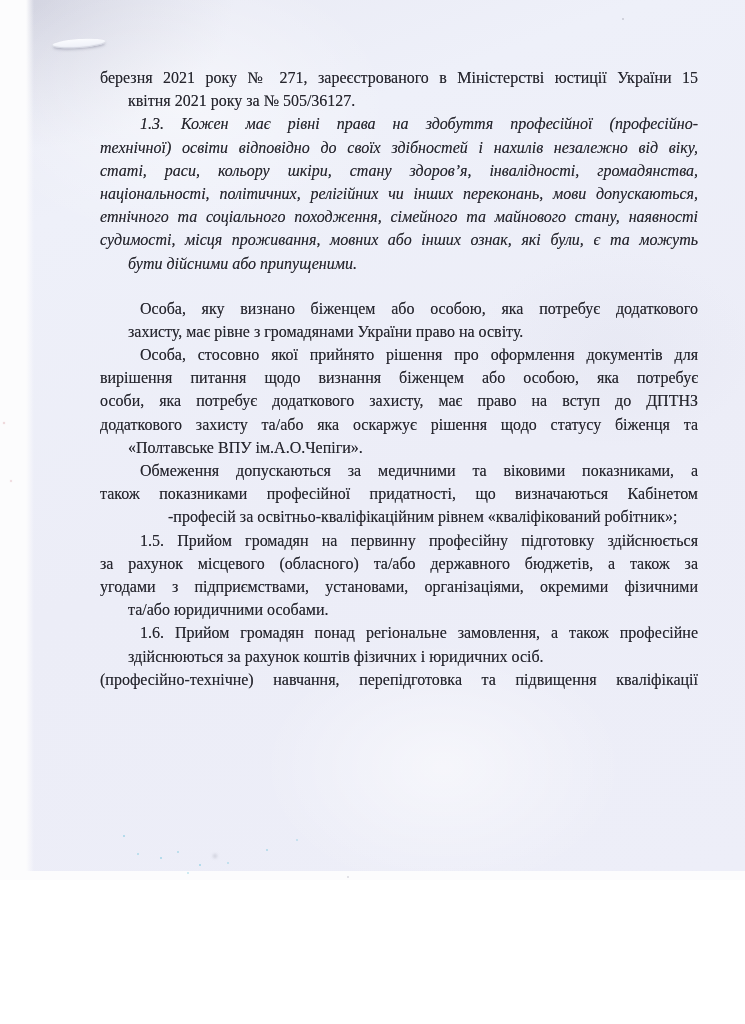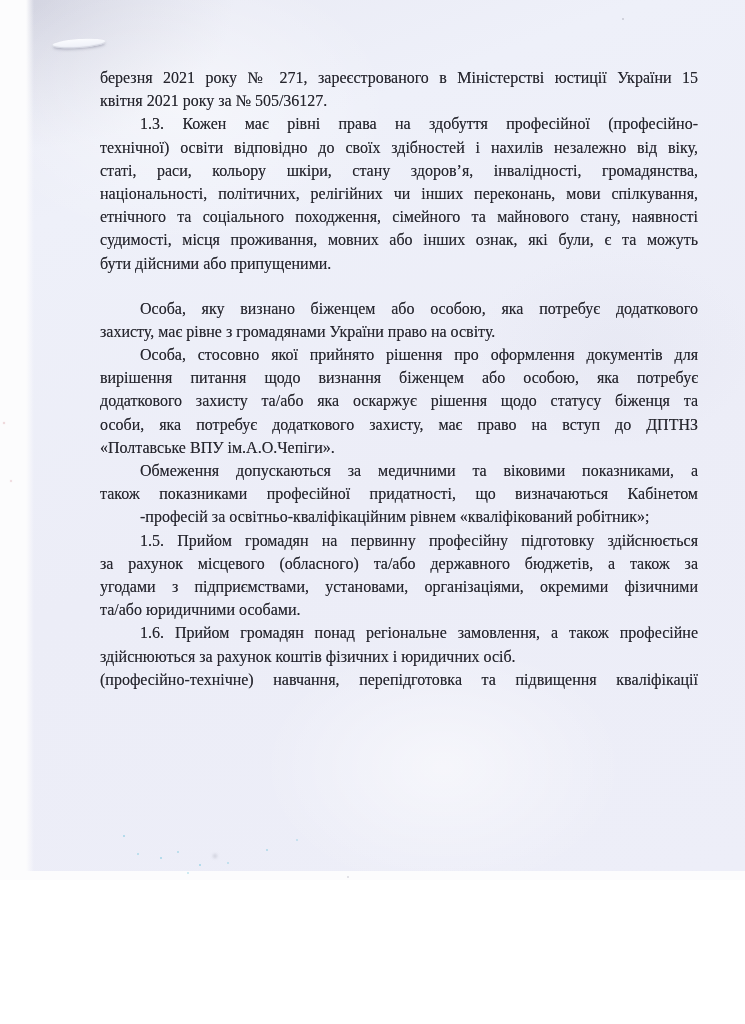--- a/index.html
+++ b/index.html
@@ -66,60 +66,60 @@
   }
   
   .textblock{
     position:absolute;left:100px;top:66px;width:598px;
     font-size:16px;line-height:23.2px;
     color:#26262e;
     text-shadow:0 0 .6px rgba(38,38,46,.55);
     z-index:2;
   }
   .para{margin:0;}
-  .para.gap-after{margin-bottom:22px;}
+  .para.gap-after{margin-bottom:22px;font-style:italic;}
   .line{
     height:23.2px;line-height:23.2px;overflow:hidden;
     text-align:justify;text-align-last:justify;
   }
-  .line.last{text-align:right;text-align-last:left;}
+  .line.last{text-align:right;text-align-last:left;margin-left:28px;}
   .line.indent{padding-left:40px;}
 </style>
 </head>
 <body>
 
 <div class="scan">
   <div class="paper"></div>
   <div class="crease"></div>
   <div class="left-strip"></div>
   <div class="bottom-strip"></div>
   <div class="speckles"></div>
   <div class="textblock">
       <div class="para">
         <div class="line">березня 2021 року № 271, зареєстрованого в Міністерстві юстиції України 15</div>
         <div class="line last">квітня 2021 року за № 505/36127.</div>
       </div>
       <div class="para gap-after">
         <div class="line indent">1.3. Кожен має рівні права на здобуття професійної (професійно-</div>
         <div class="line">технічної) освіти відповідно до своїх здібностей і нахилів незалежно від віку,</div>
         <div class="line">статі, раси, кольору шкіри, стану здоров’я, інвалідності, громадянства,</div>
-        <div class="line">національності, політичних, релігійних чи інших переконань, мови спілкування,</div>
+        <div class="line">національності, політичних, релігійних чи інших переконань, мови допускаються,</div>
         <div class="line">етнічного та соціального походження, сімейного та майнового стану, наявності</div>
         <div class="line">судимості, місця проживання, мовних або інших ознак, які були, є та можуть</div>
         <div class="line last">бути дійсними або припущеними.</div>
       </div>
       <div class="para">
         <div class="line indent">Особа, яку визнано біженцем або особою, яка потребує додаткового</div>
         <div class="line last">захисту, має рівне з громадянами України право на освіту.</div>
       </div>
       <div class="para">
         <div class="line indent">Особа, стосовно якої прийнято рішення про оформлення документів для</div>
         <div class="line">вирішення питання щодо визнання біженцем або особою, яка потребує</div>
+        <div class="line">особи, яка потребує додаткового захисту, має право на вступ до ДПТНЗ</div>
         <div class="line">додаткового захисту та/або яка оскаржує рішення щодо статусу біженця та</div>
-        <div class="line">особи, яка потребує додаткового захисту, має право на вступ до ДПТНЗ</div>
         <div class="line last">«Полтавське ВПУ ім.А.О.Чепіги».</div>
       </div>
       <div class="para">
         <div class="line indent">Обмеження допускаються за медичними та віковими показниками, а</div>
         <div class="line">також показниками професійної придатності, що визначаються Кабінетом</div>
       </div>
       <div class="para">
         <div class="line last indent">-професій за освітньо-кваліфікаційним рівнем «кваліфікований робітник»;</div>
       </div>
       <div class="para">

